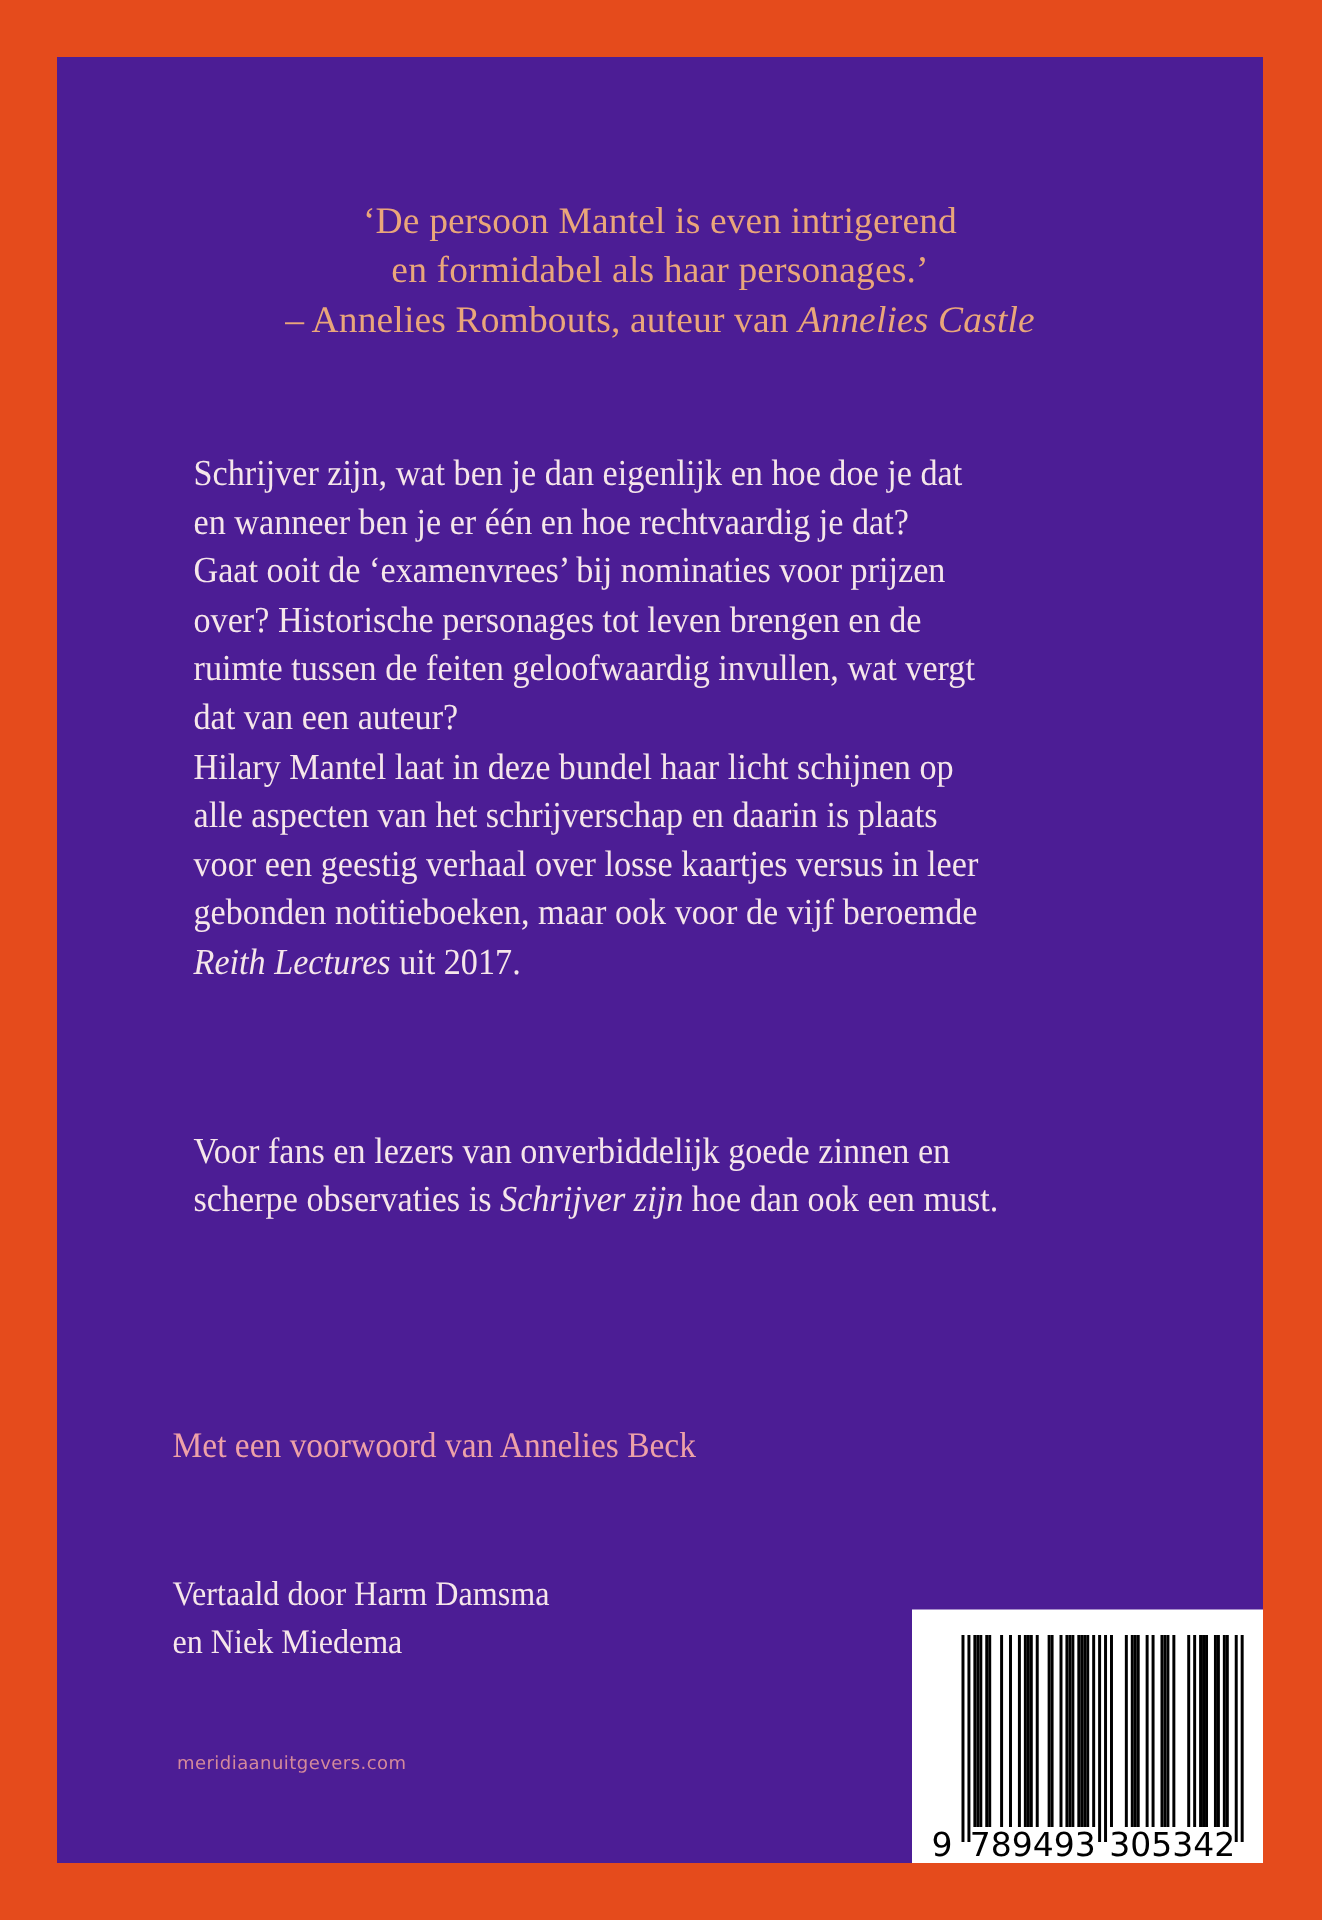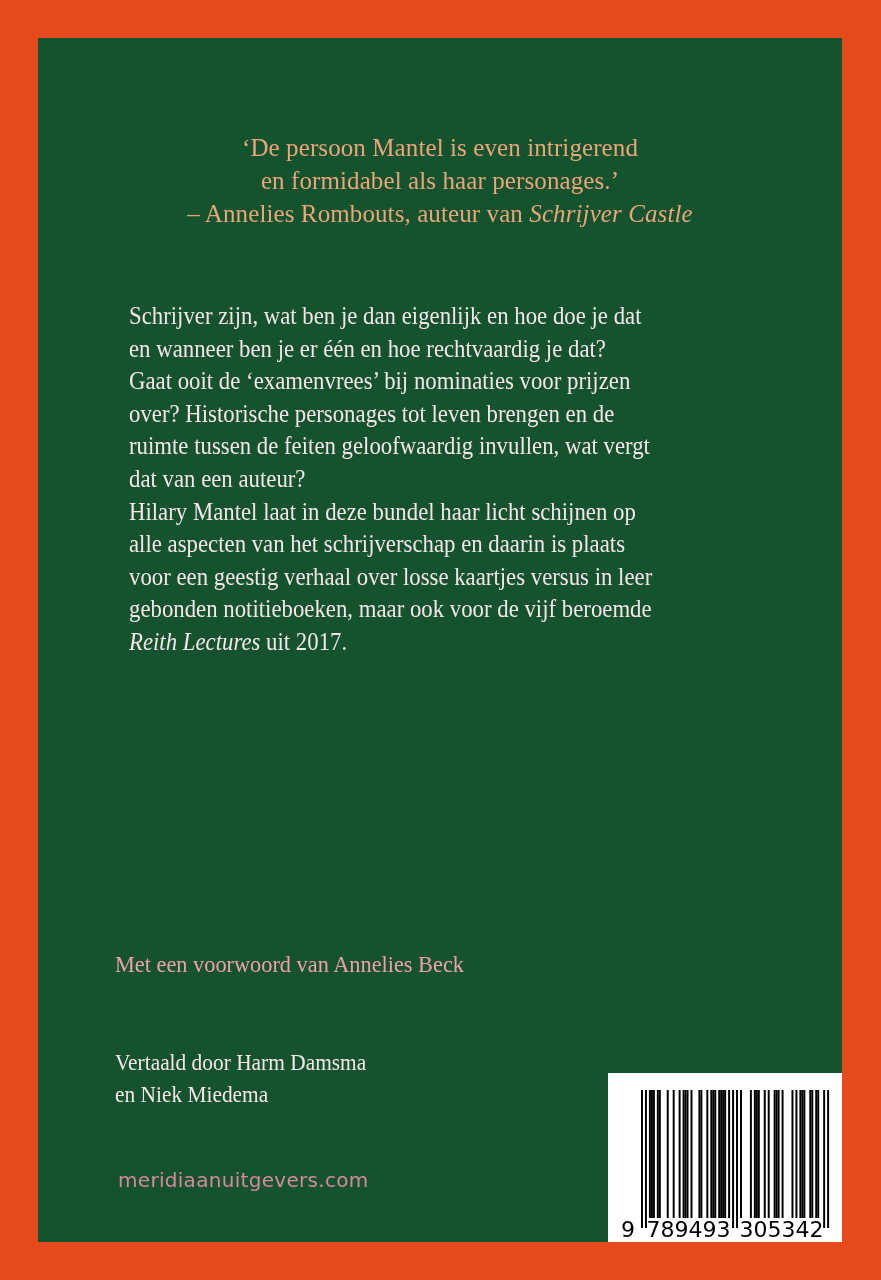--- a/index.html
+++ b/index.html
@@ -5,21 +5,21 @@
   html, body { margin: 0; padding: 0; }
   body {
     width: 881px; height: 1280px;
     background: #e54b1c;
     position: relative; overflow: hidden;
     font-family: "Liberation Serif", "DejaVu Serif", serif;
   }
   .panel {
     position: absolute; left: 38px; top: 38px;
     width: 804px; height: 1204px;
-    background: #14532d;
+    background: #4c1d95;
   }
   .quote {
     position: absolute; left: 0; top: 93px; width: 804px;
     text-align: center; color: #eaa67a;
     font-size: 25px; line-height: 33px;
     letter-spacing: 0.1px;
   }
   .quote .line { display: block; white-space: nowrap; }
   em { font-style: italic; }
   .body-text {
@@ -36,56 +36,60 @@
     transform: scaleX(0.93); transform-origin: left center;
   }
   .translators {
     position: absolute; left: 77px; top: 1009px;
     color: #f6e6ea; font-size: 23px; line-height: 32px;
   }
   .translators .line { display: block; white-space: nowrap; transform: scaleX(0.93); transform-origin: left center; }
   .website {
     position: absolute; left: 80px; top: 1130px;
     color: #d48a9b; font-family: "DejaVu Sans", "Liberation Sans", sans-serif;
-    font-size: 20px; letter-spacing: 0.3px; white-space: nowrap;
+    font-size: 12px; letter-spacing: 0.3px; white-space: nowrap;
   }
   .barcode {
     position: absolute; left: 570px; top: 1035px;
     width: 234px; height: 169px;
     background: #ffffff;
   }
   .barcode svg { position: absolute; left: 0; top: 0; }
 </style>
 </head>
 <body>
 
 <div class="panel">
 
   <div class="quote">
     <span class="line">‘De persoon Mantel is even intrigerend</span>
     <span class="line">en formidabel als haar personages.’</span>
-    <span class="line"><span>– Annelies Rombouts, auteur van </span><em>Schrijver Castle</em></span>
+    <span class="line"><span>– Annelies Rombouts, auteur van </span><em>Annelies Castle</em></span>
   </div>
 
   <div class="body-text">
     <p class="para">
       <span class="line">Schrijver zijn, wat ben je dan eigenlijk en hoe doe je dat</span>
       <span class="line">en wanneer ben je er één en hoe rechtvaardig je dat?</span>
       <span class="line">Gaat ooit de ‘examenvrees’ bij nominaties voor prijzen</span>
       <span class="line">over? Historische personages tot leven brengen en de</span>
       <span class="line">ruimte tussen de feiten geloofwaardig invullen, wat vergt</span>
       <span class="line">dat van een auteur?</span>
       <span class="line">Hilary Mantel laat in deze bundel haar licht schijnen op</span>
       <span class="line">alle aspecten van het schrijverschap en daarin is plaats</span>
       <span class="line">voor een geestig verhaal over losse kaartjes versus in leer</span>
       <span class="line">gebonden notitieboeken, maar ook voor de vijf beroemde</span>
       <span class="line"><em>Reith Lectures</em><span> uit 2017.</span></span>
     </p>
     <div class="gap"></div>
     <div class="gap"></div>
+    <p class="para">
+      <span class="line">Voor fans en lezers van onverbiddelijk goede zinnen en</span>
+      <span class="line"><span>scherpe observaties is </span><em>Schrijver zijn</em><span> hoe dan ook een must.</span></span>
+    </p>
   </div>
 
   <div class="foreword">Met een voorwoord van Annelies Beck</div>
 
   <div class="translators">
     <span class="line">Vertaald door Harm Damsma</span>
     <span class="line">en Niek Miedema</span>
   </div>
 
   <div class="website">meridiaanuitgevers.com</div>

